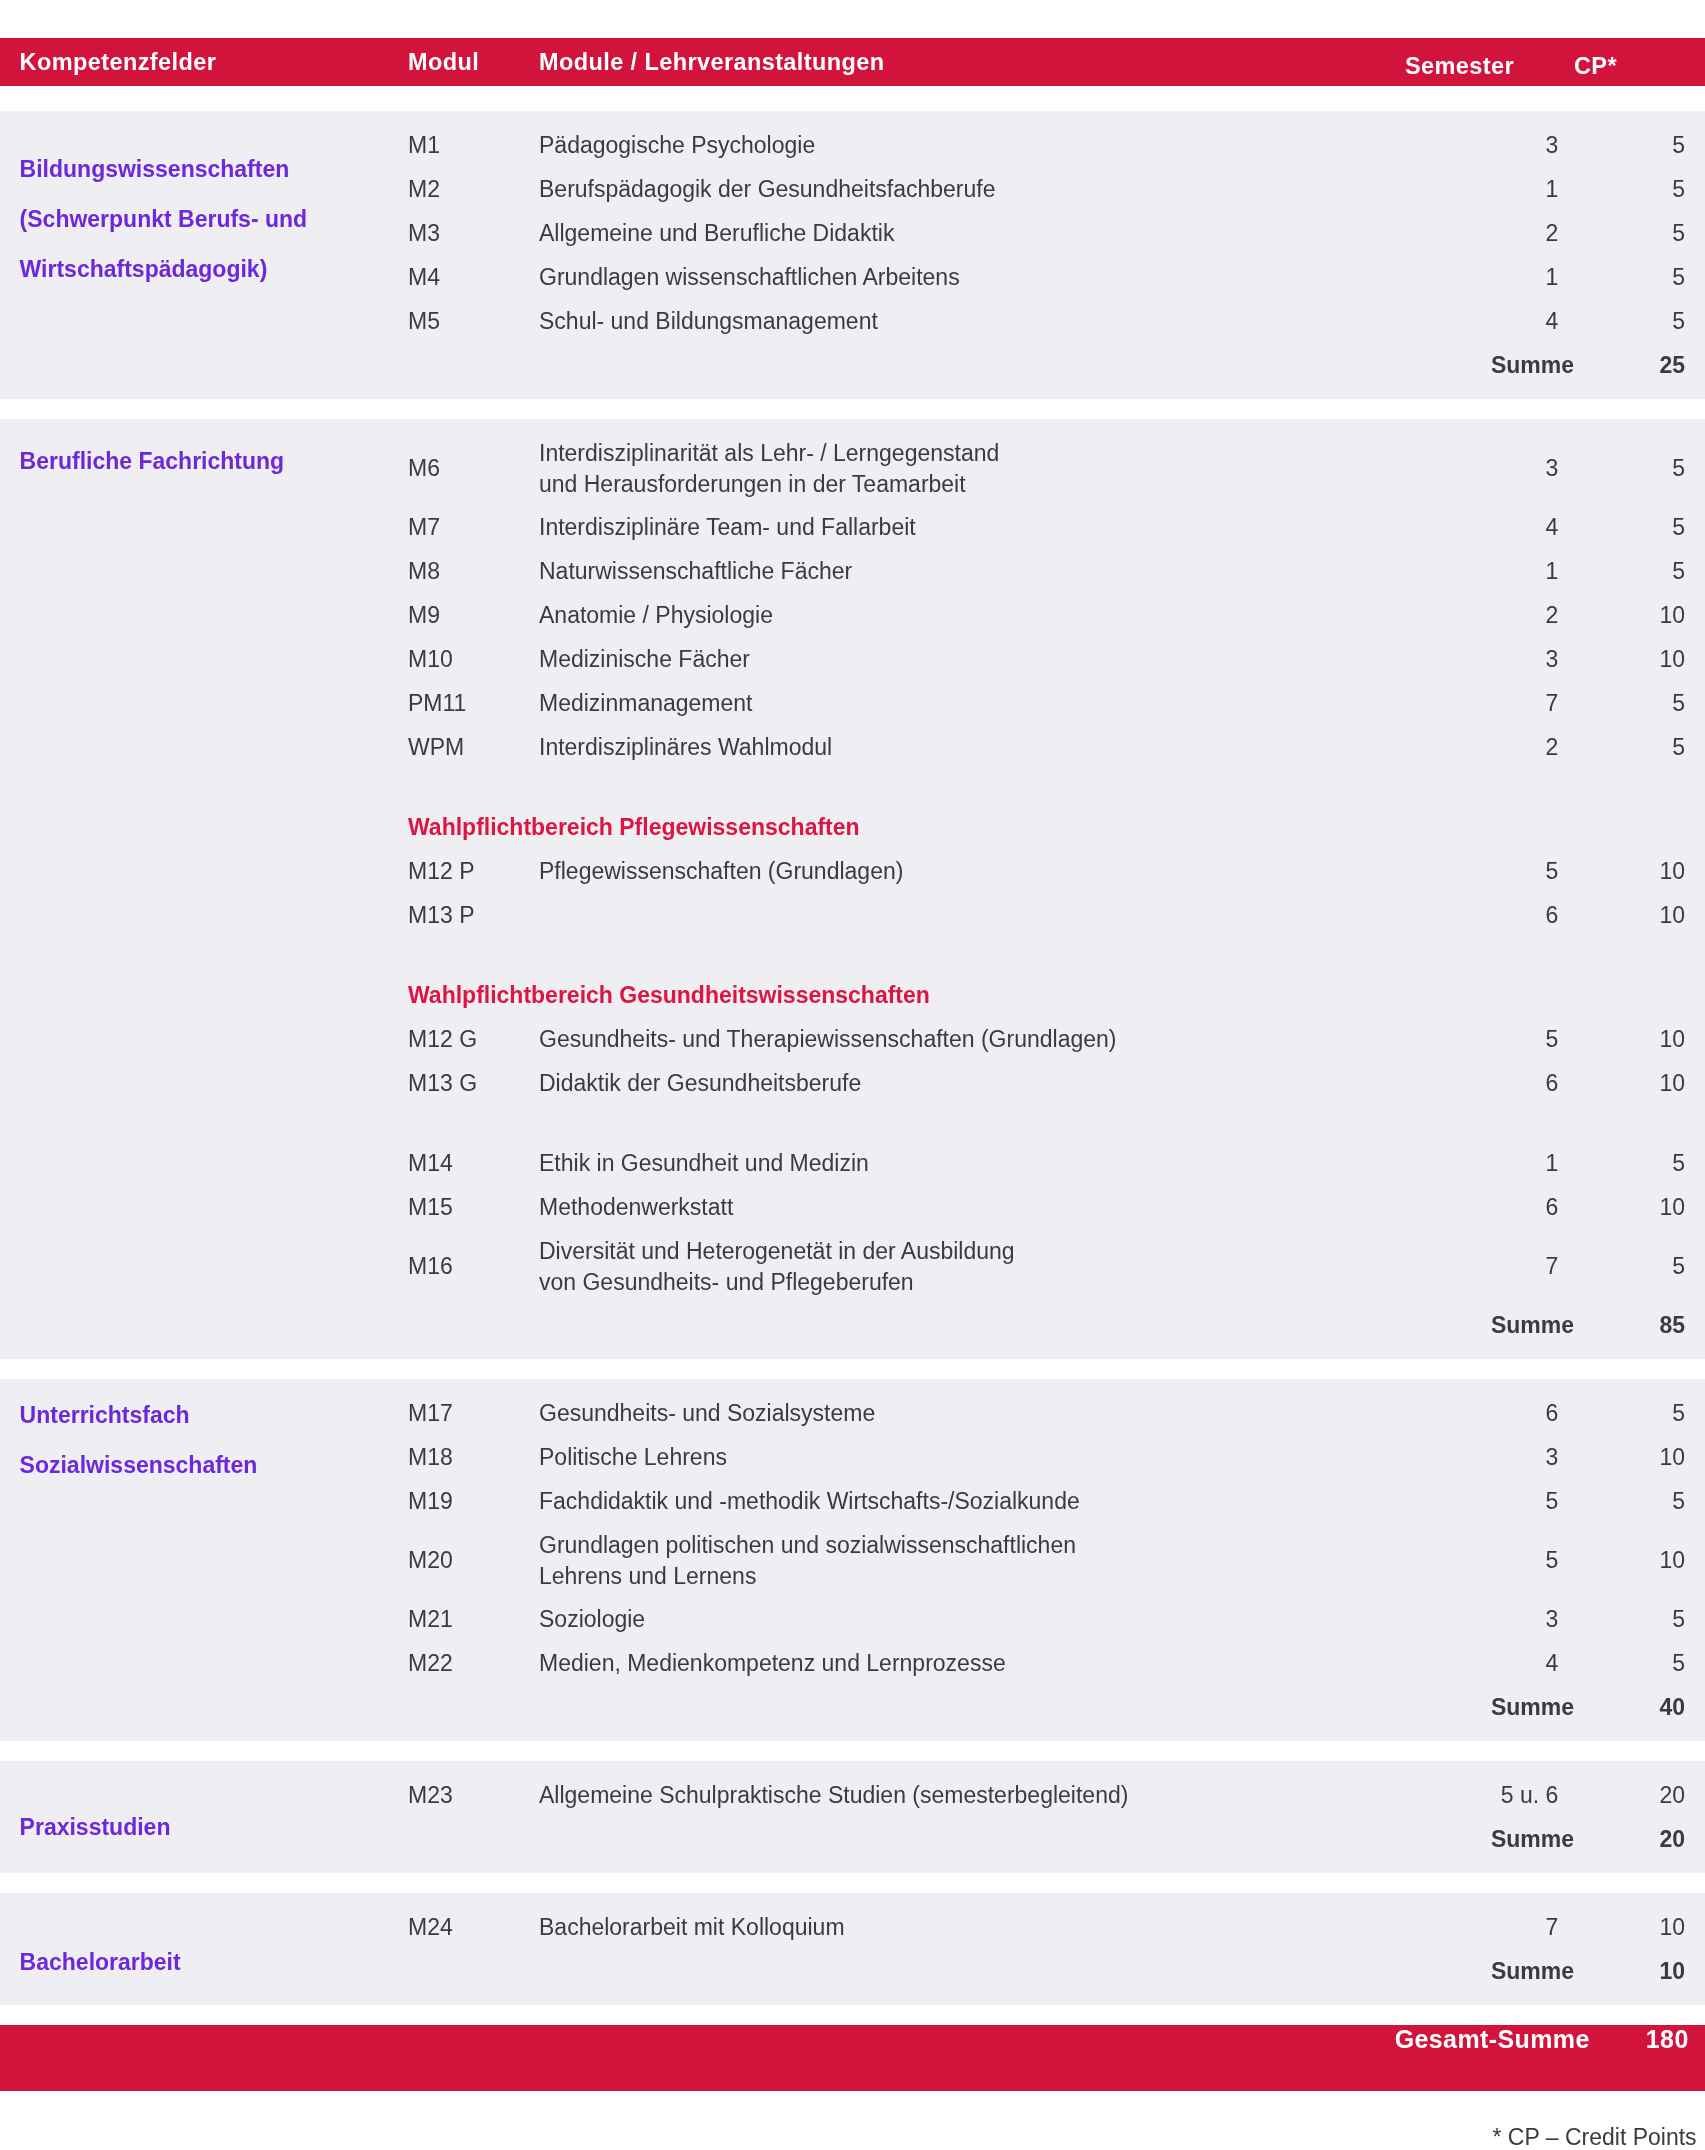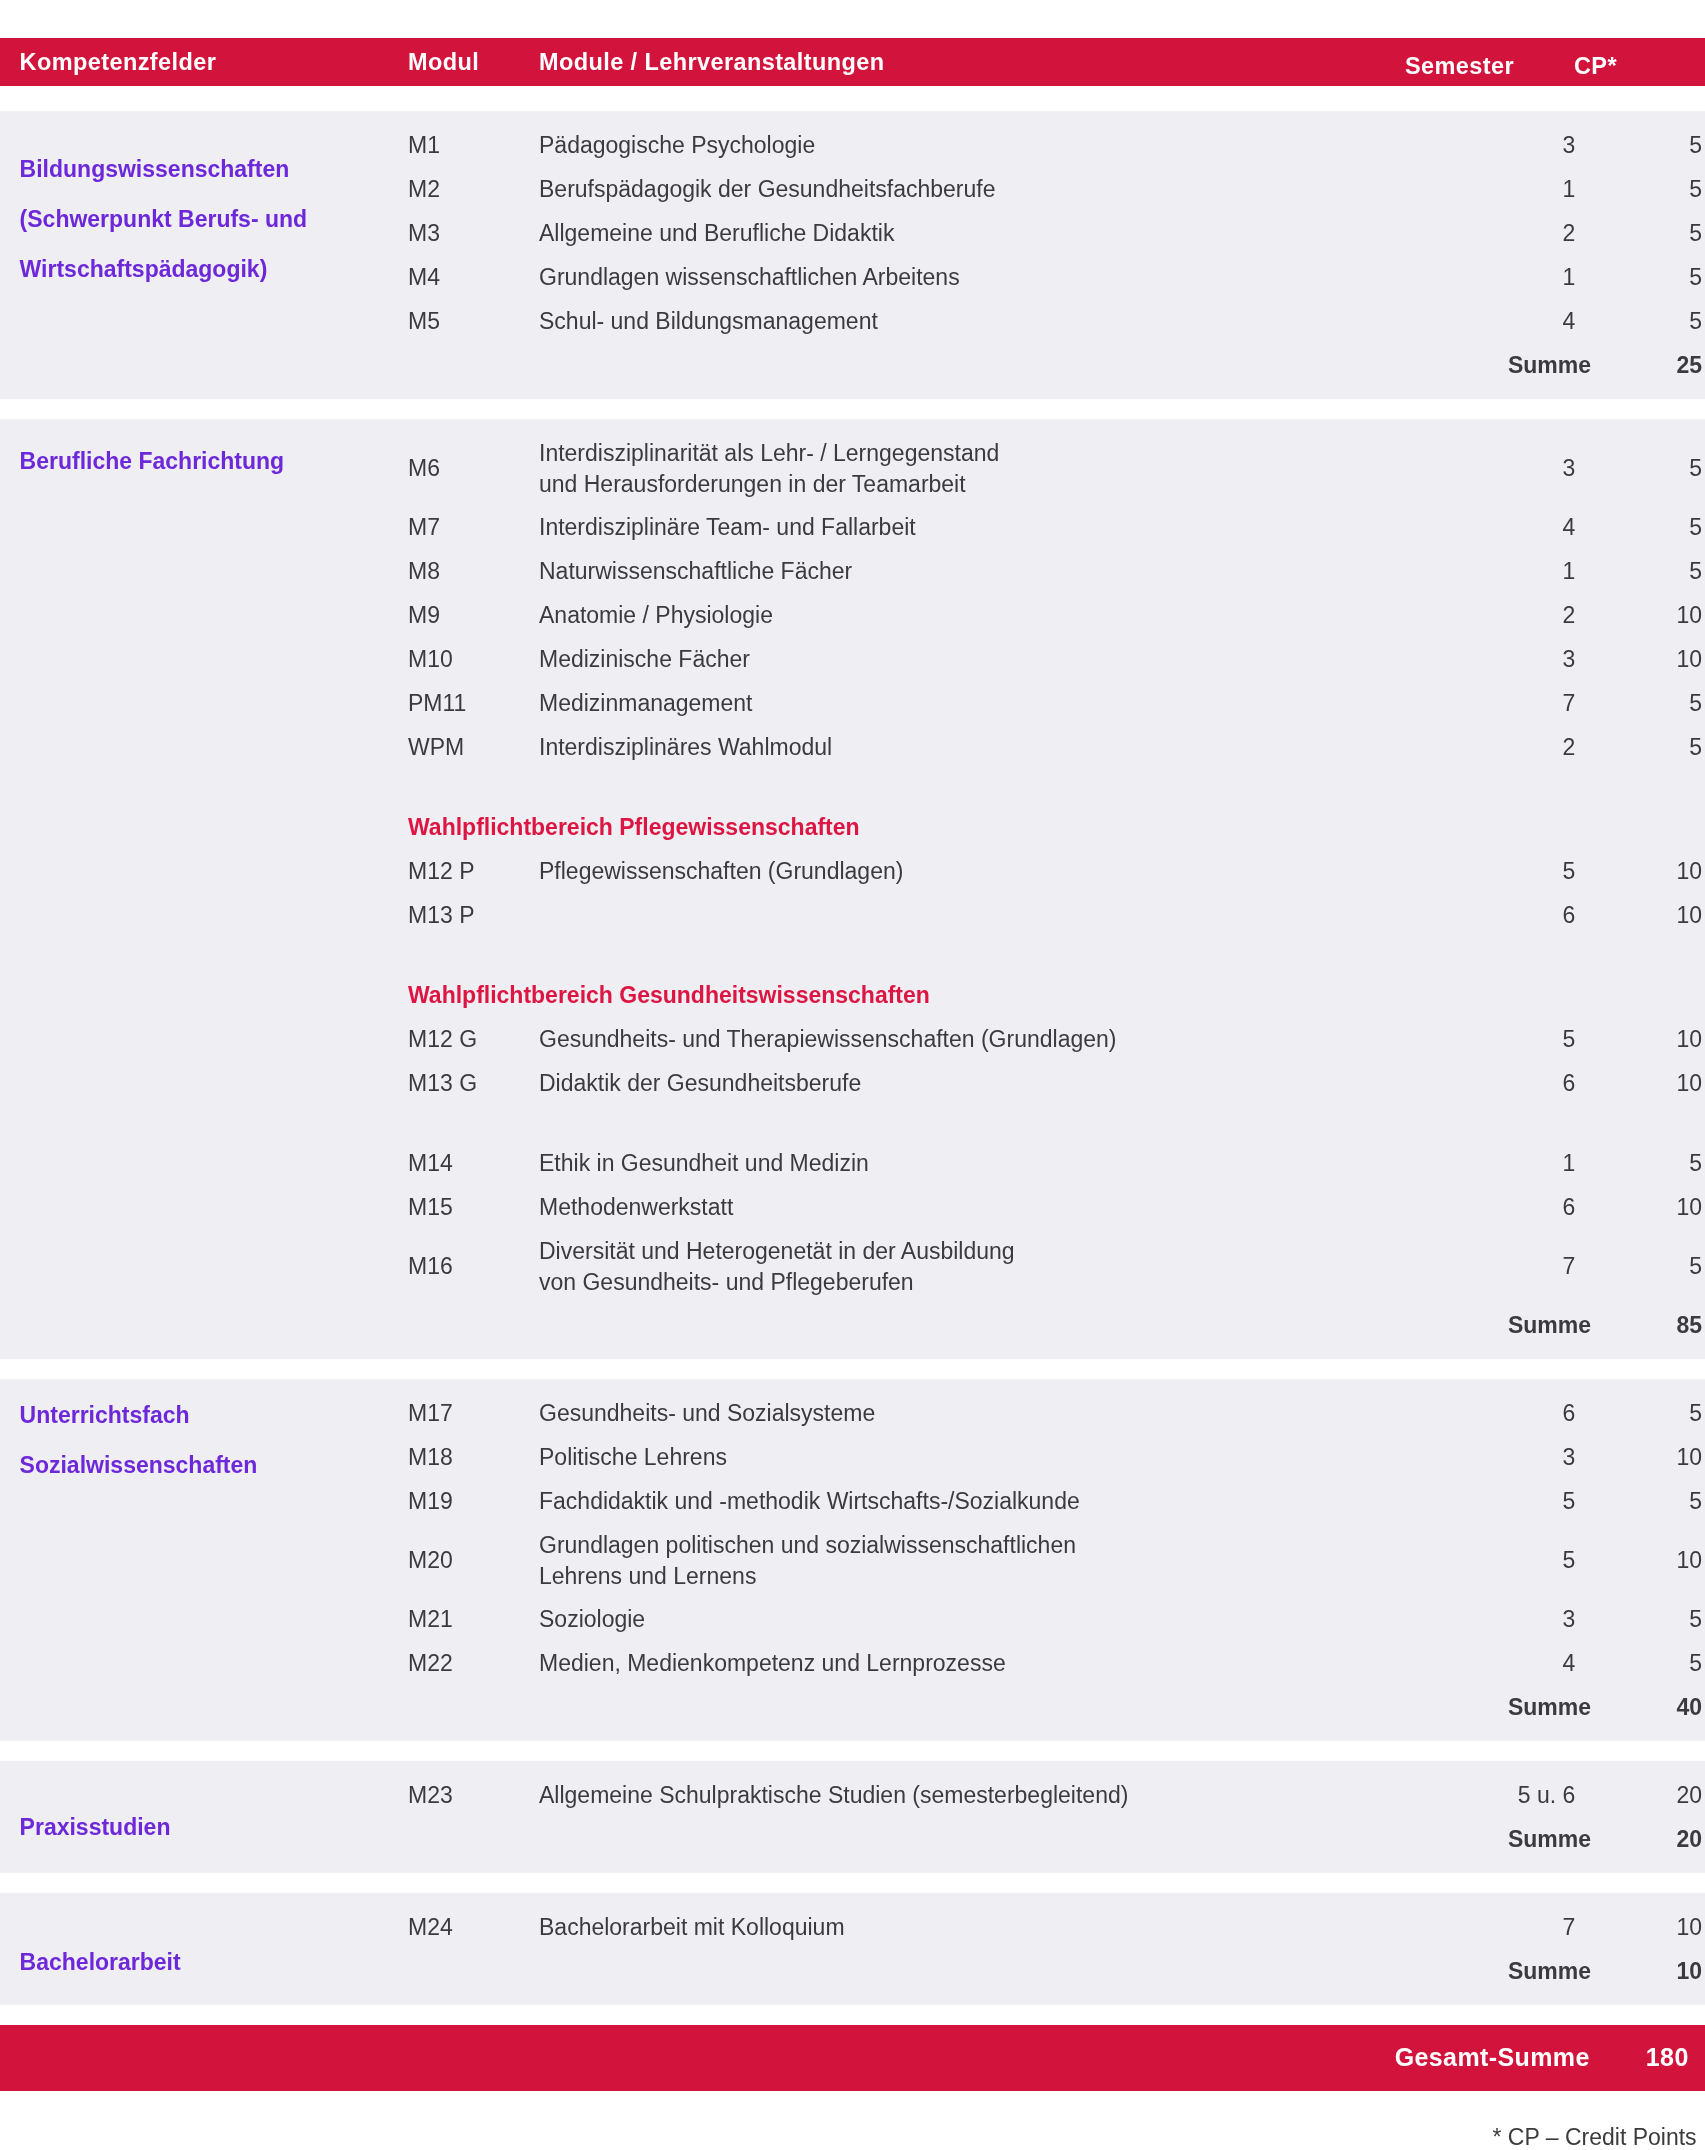--- a/index.html
+++ b/index.html
@@ -46,21 +46,21 @@
   }
   .sec.s0 .side-label{top:33px;}
   .sec.s1 .side-label{top:17.3px;}
   .sec.s2 .side-label{top:11px;}
   .sec.s3 .side-label{top:41px;}
   .sec.s4 .side-label{top:44px;}
   
   .row{
     display:grid;
     grid-template-columns:408px 131px 1fr 169px 111px;
-    padding-right:4px;
+    padding-right:21px;
     align-items:center;
     min-height:44px;
     font-size:23px;
   }
   .row.tall{min-height:74px;}
   .row.gap{margin-top:36px;}
   .cell-code{grid-column:2;}
   .cell-name{grid-column:3;white-space:pre-line;line-height:31px;}
   .cell-sem{grid-column:4;text-align:right;padding-right:15.7px;}
   .cell-cp{grid-column:5;text-align:right;}
@@ -73,21 +73,21 @@
   }
   .summe-row{font-weight:700;}
   .summe-row .cell-sem{padding-right:0;}
   
   .total-bar{
     background:#d2143c;
     height:66px;
     margin-top:17.3px;
     display:flex;
     justify-content:flex-end;
-    align-items:center;
+    align-items:flex-start;
     gap:56px;
     padding-right:17.3px;
     color:#ffffff;
     font-size:25px;
     font-weight:700;
     letter-spacing:0.4px;
   }
   
   .footnote{
     text-align:right;

